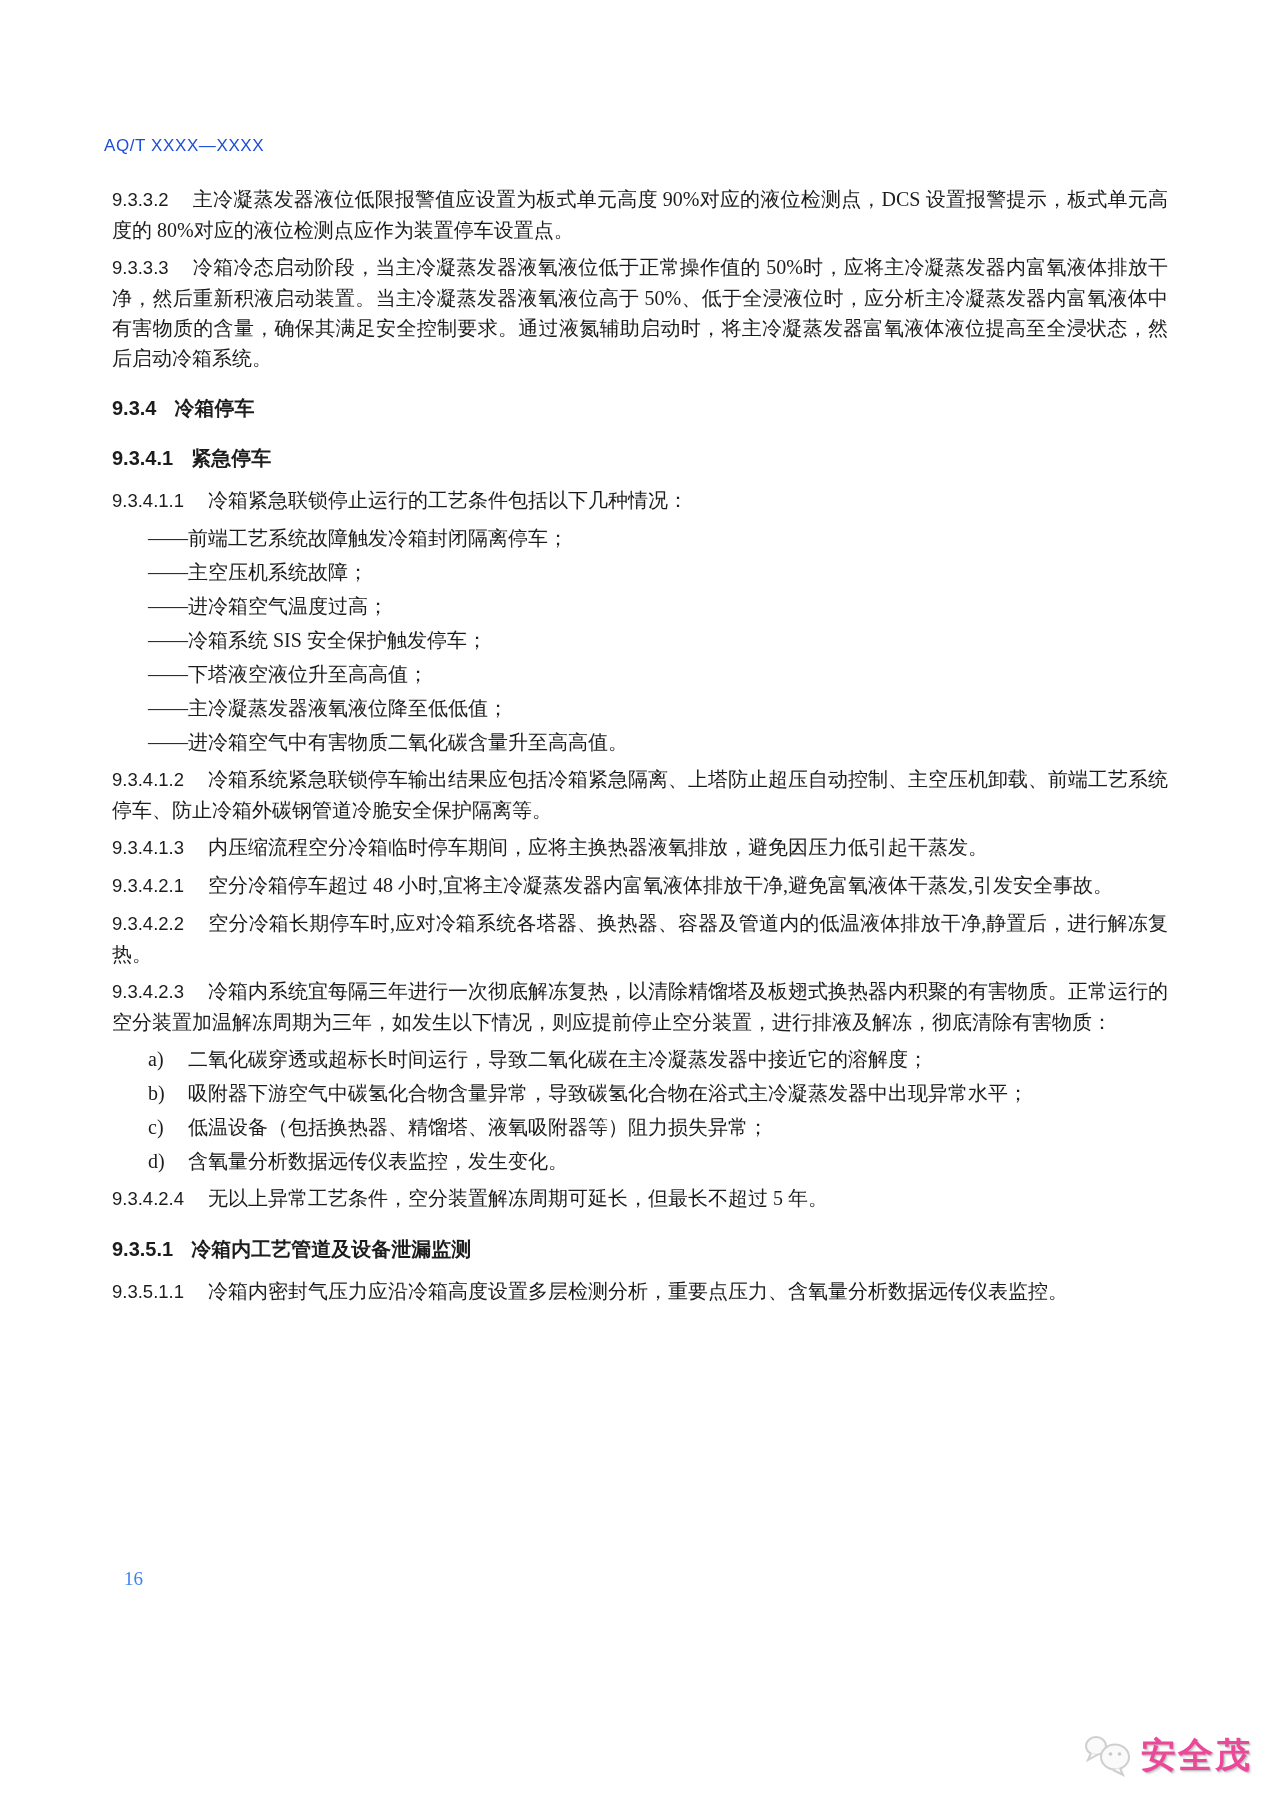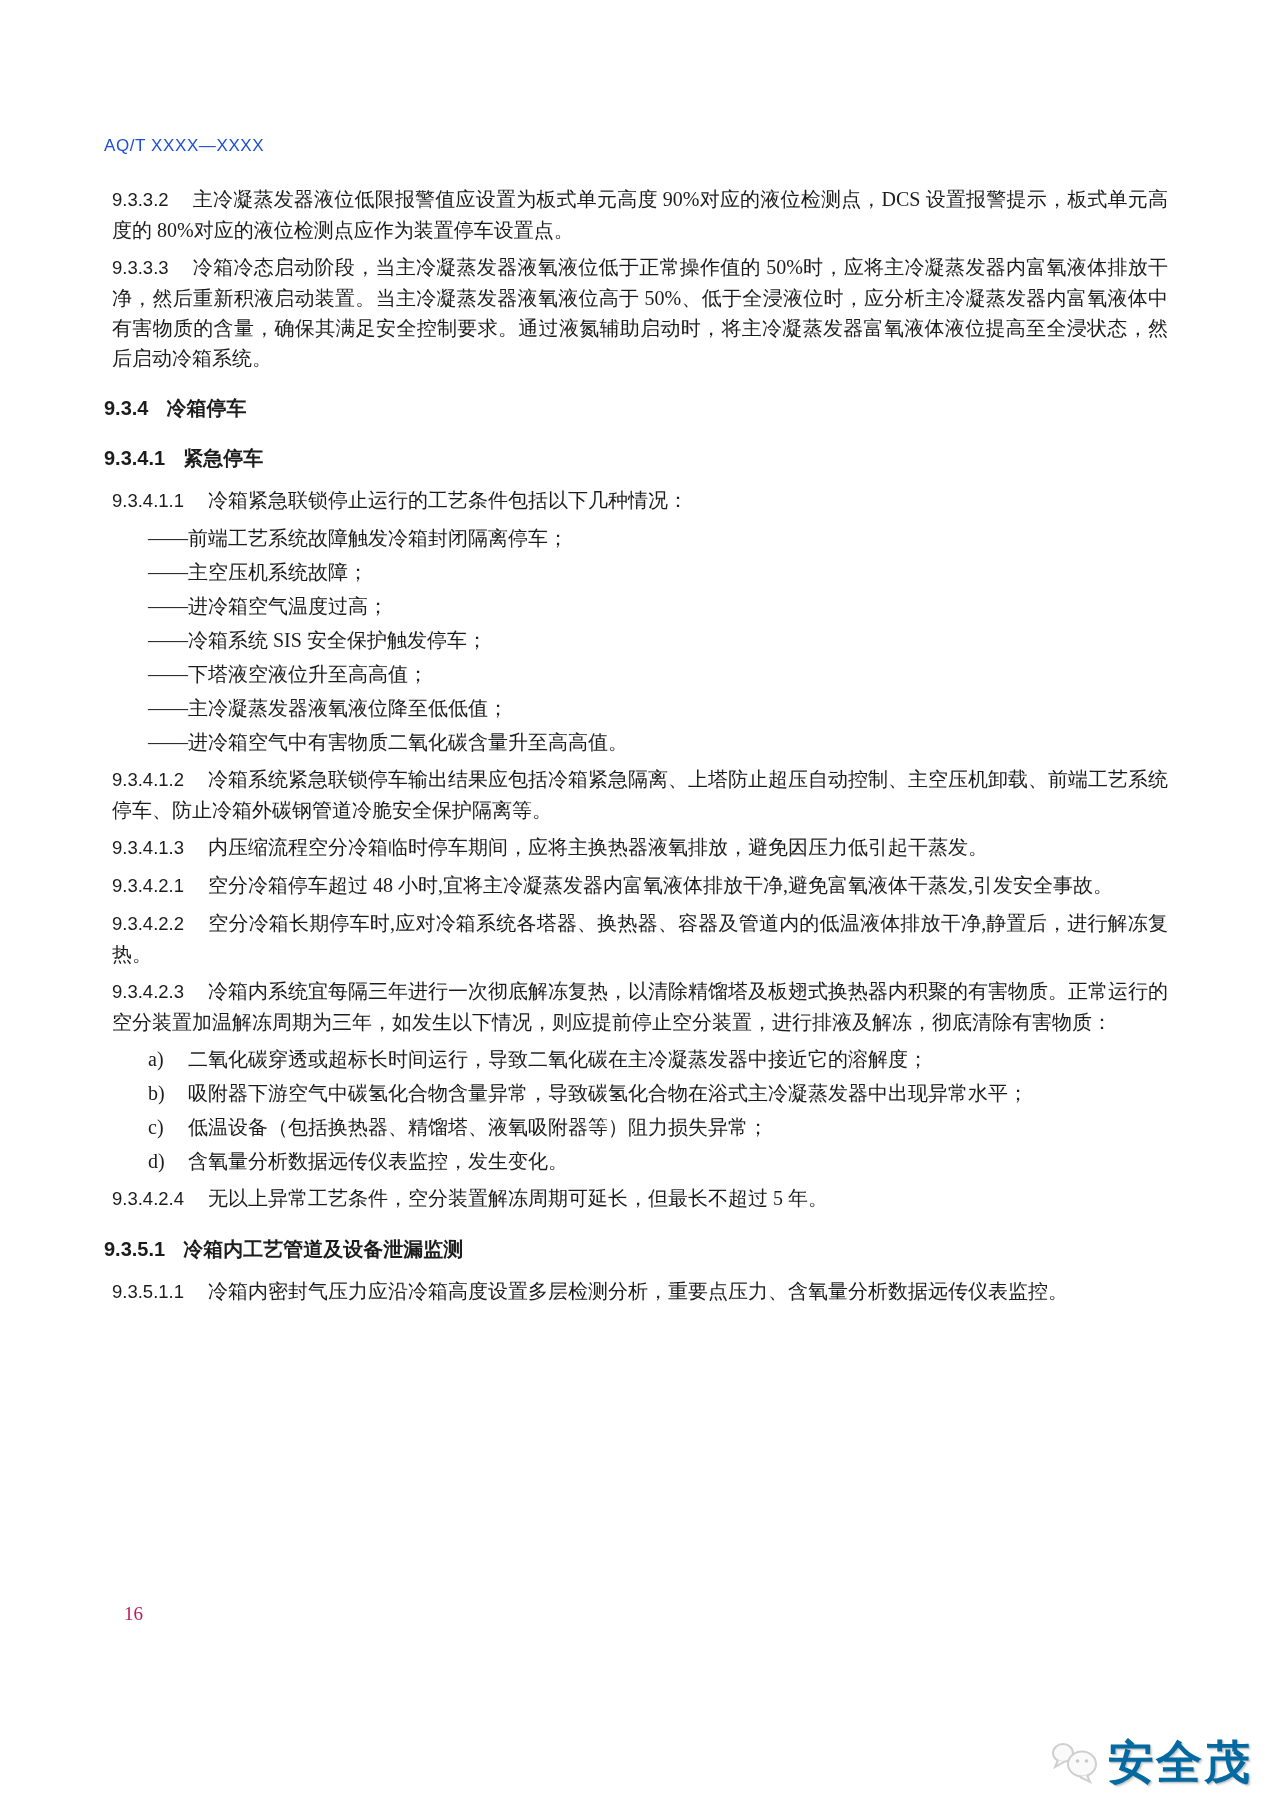--- a/index.html
+++ b/index.html
@@ -35,56 +35,56 @@
     padding-right: 24px;
     white-space: nowrap;
   }
   .heading {
     font-family: "Liberation Sans", "DejaVu Sans", sans-serif;
     font-weight: bold;
     font-size: 20px;
     line-height: 30px;
     margin: 20px 0 12px 0;
   }
-  .heading .num { padding-right: 18px; white-space: nowrap; }
+  .heading .num { padding-right: 18px; white-space: nowrap; margin-left: 8px; }
   .dash-item {
     font-size: 20px;
     line-height: 30px;
     margin: 4px 0;
     padding-left: 44px;
   }
   .alpha-item {
     display: flex;
     font-size: 20px;
     line-height: 30px;
     margin: 4px 0;
     padding-left: 44px;
   }
   .alpha-label { flex: 0 0 40px; }
   .alpha-text { flex: 1; text-align: justify; }
   .page-number {
     position: absolute;
-    left: 124px; top: 1603px;
+    left: 124px; top: 1568px;
     font-size: 19px;
     font-family: "Liberation Serif", "DejaVu Serif", serif;
-    color: #be185d;
+    color: #3b82f6;
   }
   .watermark {
     position: absolute;
     right: 28px; top: 1732px;
     display: flex;
     align-items: center;
     gap: 7px;
   }
   .wm-icon { display: inline-block; width: 52px; height: 46px; }
   .wm-text {
     font-family: "Liberation Sans", "DejaVu Sans", sans-serif;
     font-weight: bold;
-    font-size: 46px;
-    color: #0369a1;
+    font-size: 35px;
+    color: #ec4899;
     text-shadow: 1px 1px 0 #c2c2c2, 2px 2px 2px #dcdcdc;
     letter-spacing: 2px;
   }
 </style>
 </head>
 <body>
 
 <div class="page">
 
   <div class="doc-header">AQ/T XXXX—XXXX</div>

